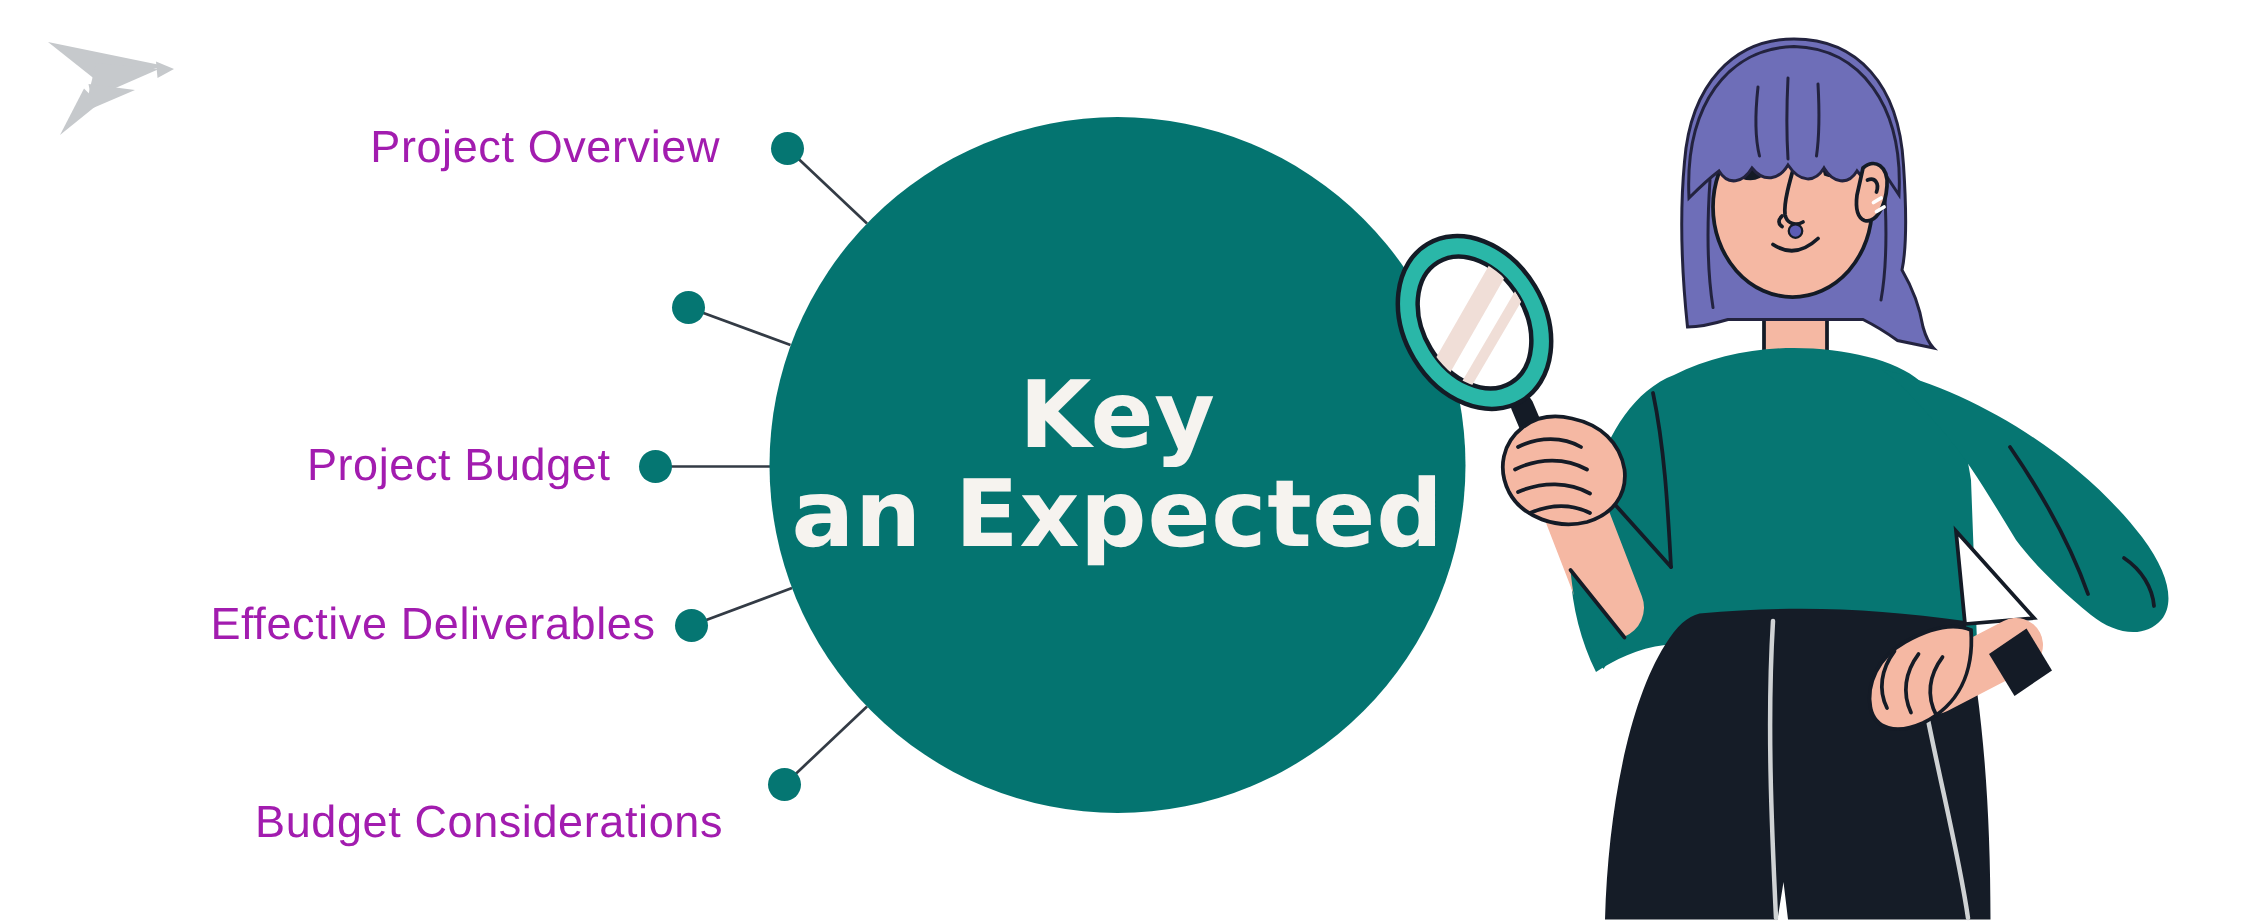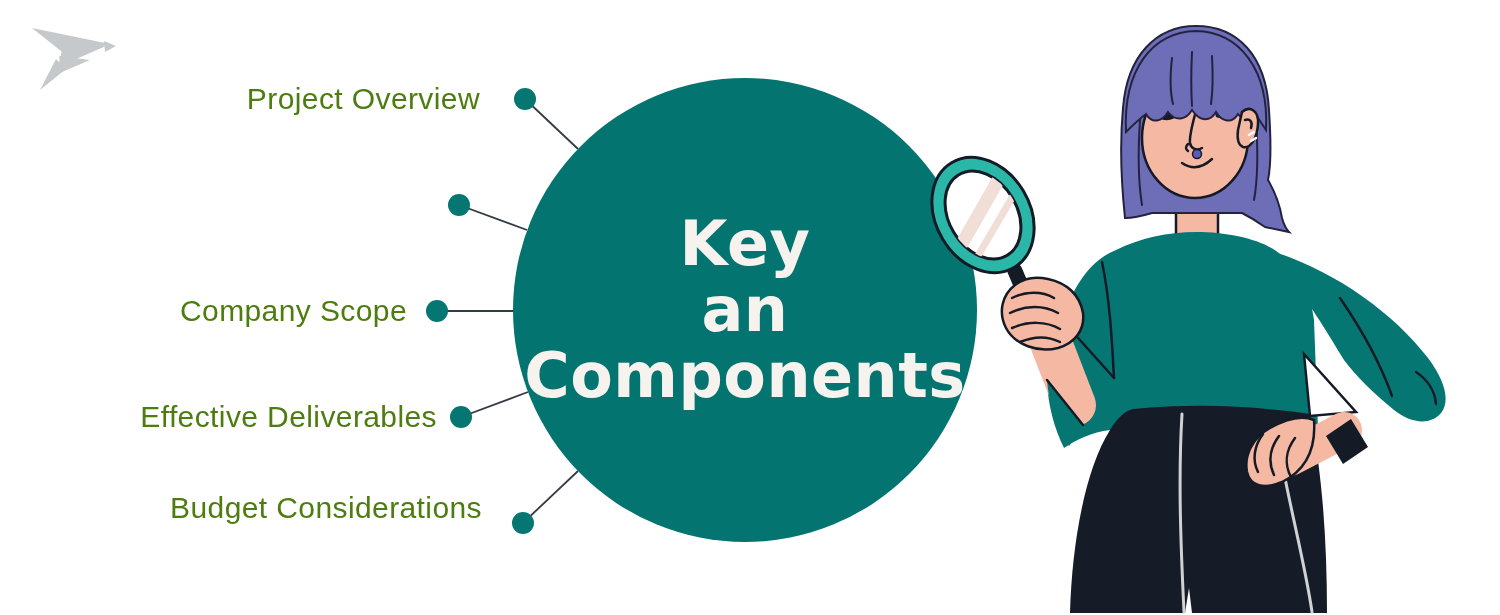--- a/index.html
+++ b/index.html
@@ -4,21 +4,21 @@
 <style>
   html,body{margin:0;padding:0;background:#ffffff;}
   .canvas{
     position:relative;width:1500px;height:615px;background:#ffffff;
     overflow:hidden;font-family:"Liberation Sans",sans-serif;
   }
   .overlay{position:absolute;left:0;top:0;}
   .logo{position:absolute;left:28px;top:22px;}
   .component-label{
     position:absolute;height:44px;line-height:44px;white-space:nowrap;
-    font-size:30px;letter-spacing:.4px;color:#4d7c0f;text-align:right;
+    font-size:30px;letter-spacing:.4px;color:#a21caf;text-align:right;
   }
   .circle-title{
     position:absolute;left:513px;top:78px;width:464px;height:464px;
     display:flex;flex-direction:column;align-items:center;justify-content:center;
     text-align:center;color:#f6f3ef;
     font-family:"DejaVu Sans",sans-serif;font-weight:bold;
     font-size:62px;line-height:66px;letter-spacing:.5px;
   }
   .figure{position:absolute;left:920px;top:0;}
   .ol{fill:none;stroke:#141b26;stroke-width:2.5;stroke-linecap:round;}
@@ -55,27 +55,27 @@
       <circle cx="525" cy="99" r="11" fill="#057672"></circle>
       <circle cx="459" cy="205" r="11" fill="#057672"></circle>
       <circle cx="437" cy="311" r="11" fill="#057672"></circle>
       <circle cx="461" cy="417" r="11" fill="#057672"></circle>
       <circle cx="523" cy="523" r="11" fill="#057672"></circle>
     </g>
   </svg>
 
   <div class="circle-title">
     <span>Key</span>
-    <span>an Components</span>
+    <span>an Expected</span>
   </div>
 
   <div class="component-label" style="right:1020px;top:77px;">Project Overview</div>
-  <div class="component-label" style="right:1093px;top:289px;">Company Scope</div>
+  <div class="component-label" style="right:1093px;top:289px;">Project Budget</div>
   <div class="component-label" style="right:1063px;top:395px;">Effective Deliverables</div>
-  <div class="component-label" style="right:1018px;top:486px;">Budget Considerations</div>
+  <div class="component-label" style="right:1018px;top:527px;">Budget Considerations</div>
 
   <svg class="figure" width="580" height="615" viewBox="0 0 580 615">
 
     <g>
       <path d="M 256,168 L 256,238 C 268,245 286,245 298,238 L 298,168 Z" fill="#f5b8a3"></path>
       <path class="ol" d="M 256,192 L 256,234"></path>
       <path class="ol" d="M 298,190 L 298,234"></path>
     </g>
 
     <g>

